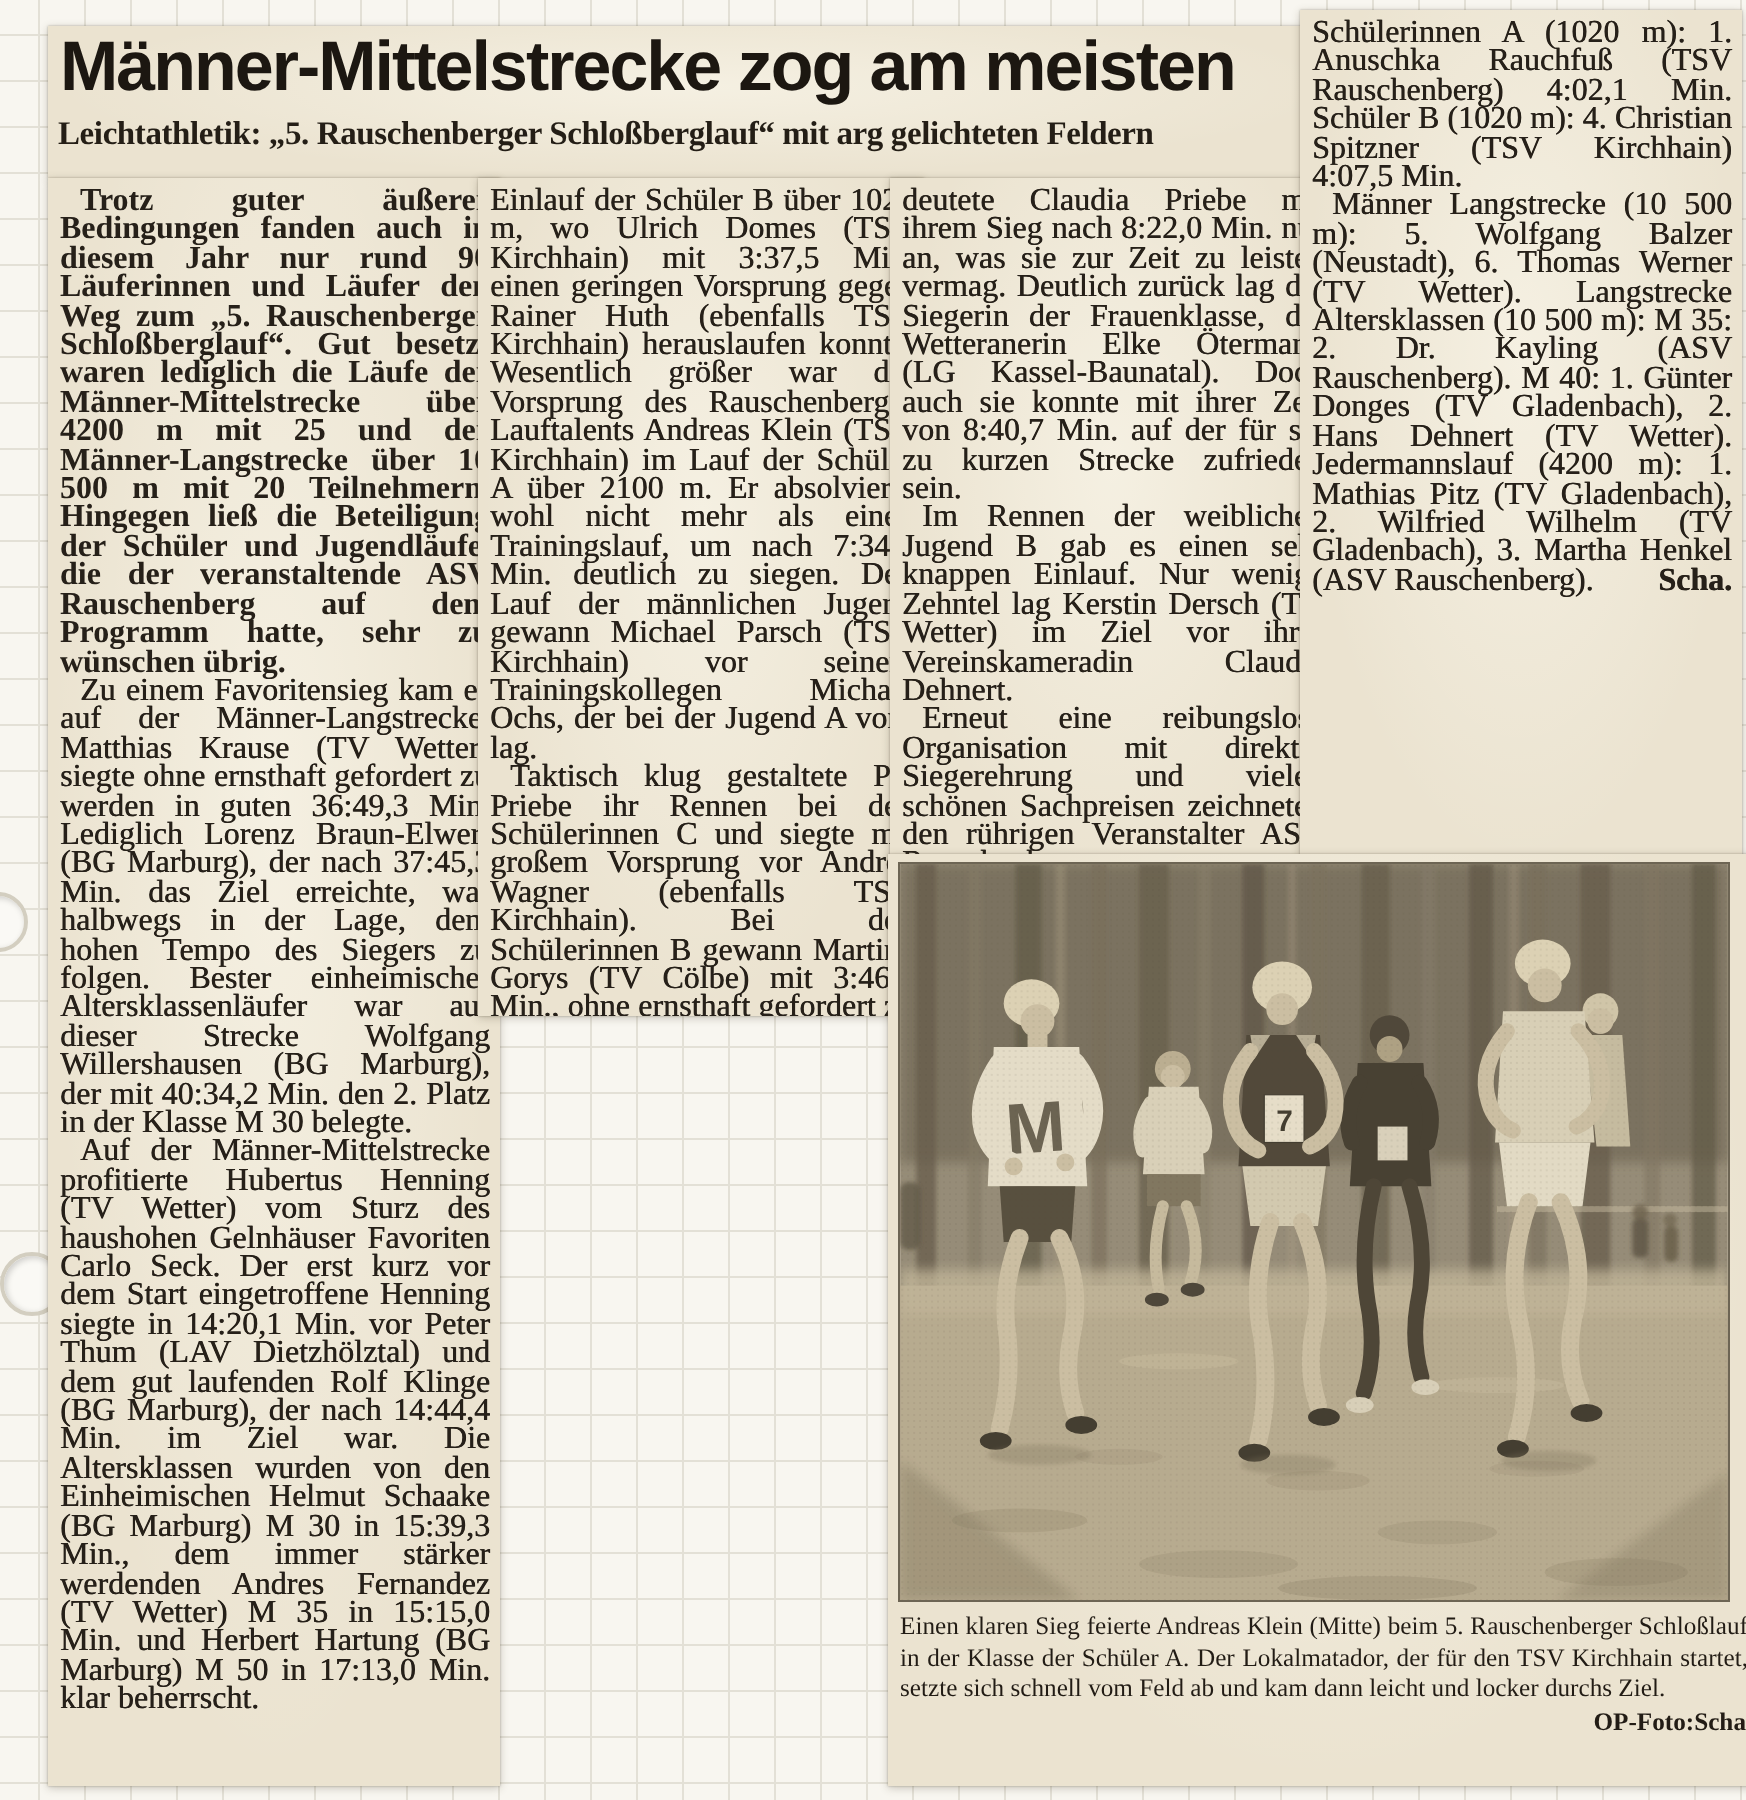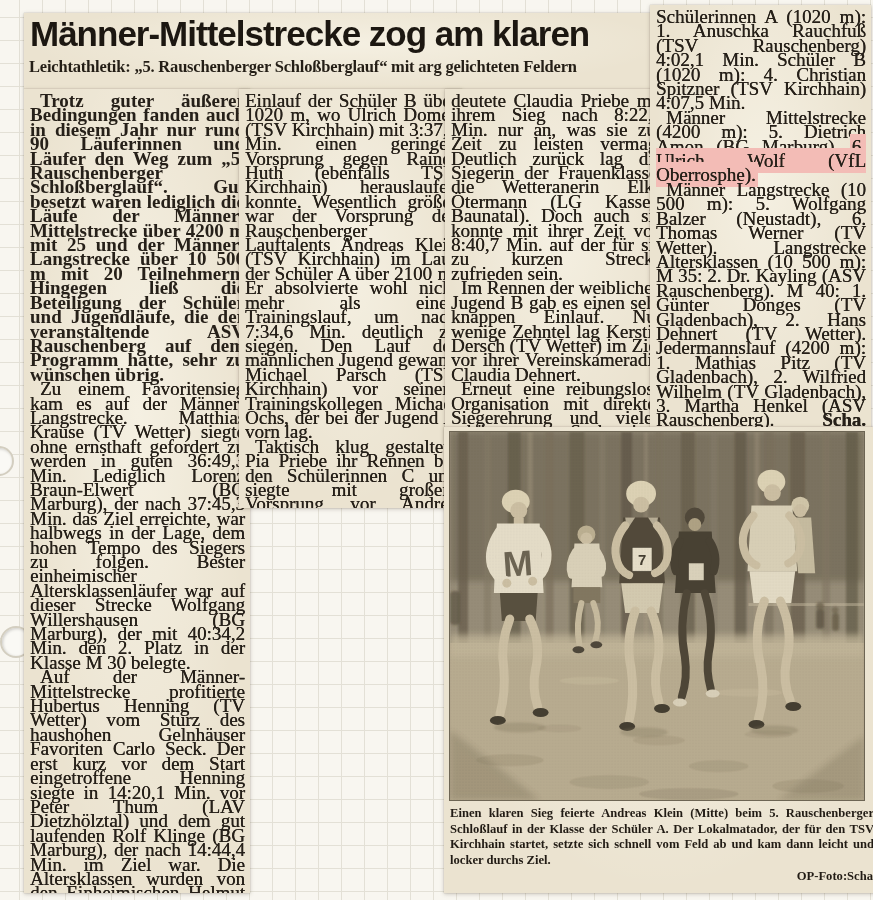--- a/index.html
+++ b/index.html
@@ -36,54 +36,54 @@
     letter-spacing:-1px;color:#1c1711;white-space:nowrap;
   }
   .headline-piece h2{
     margin:0 0 0 5px;
     font-family:Liberation Serif, serif;
     font-weight:bold;font-size:16.5px;letter-spacing:-0.2px;
     color:#241e16;white-space:nowrap;
   }
   .col{padding:5px 5px 4px 6px;}
   .col p{
-    margin:0;font-size:19px;line-height:14.4px;
+    margin:0;font-size:16px;line-height:14.4px;
     text-align:justify;text-indent:10px;
     text-shadow:0.25px 0 0 currentColor;
     hyphens:manual;
   }
   .col p.noindent{text-indent:0;}
   .col p.lead{font-weight:bold;text-shadow:none;}
   .col1{left:24px;top:89px;width:215px;height:795px;}
   .col2{left:239px;top:89px;width:212px;height:410px;}
   .col3{left:445px;top:89px;width:211px;height:344px;}
   .col4{left:650px;top:5px;width:210px;height:421px;}
   .hl{background:#f3bcb6;box-shadow:0 0 0 2px #f3bcb6;}
   .sig{float:right;font-weight:bold;text-indent:0;}
   .photo-piece{left:444px;top:427px;width:426px;height:458px;padding:4px 5px;}
   .photo-frame{display:block;width:416px;height:370px;border:1px solid #6d6554;box-sizing:border-box;}
   .caption{
     margin:5px 1px 0 1px;font-size:12.6px;line-height:15.5px;
-    font-weight:bold;text-align:justify;color:#221c15;
+    font-weight:normal;text-align:justify;color:#221c15;
   }
   .credit{
     margin:1px 2px 0 0;font-size:12.6px;font-weight:bold;
     text-align:right;color:#221c15;
   }
 </style>
 </head>
 <body>
 
 <div class="scan">
 
   <div class="hole hole-top"></div>
   <div class="hole hole-bottom"></div>
 
   <section class="clip headline-piece">
-    <h1>Männer-Mittelstrecke zog am klaren</h1>
+    <h1>Männer-Mittelstrecke zog am meisten</h1>
     <h2>Leichtathletik: „5. Rauschenberger Schloßberglauf“ mit arg gelichteten Feldern</h2>
   </section>
 
   <section class="clip col col1">
     <p class="lead">Trotz guter äußerer Bedingungen fanden auch in diesem Jahr nur rund 90 Läuferinnen und Läufer den Weg zum „5. Rauschenberger Schloßberglauf“. Gut besetzt waren lediglich die Läufe der Männer-Mittelstrecke über 4200 m mit 25 und der Männer-Langstrecke über 10 500 m mit 20 Teilnehmern. Hingegen ließ die Beteiligung der Schüler und Jugendläufe, die der veranstaltende ASV Rauschenberg auf dem Programm hatte, sehr zu wünschen übrig.</p>
     <p>Zu einem Favoritensieg kam es auf der Männer-Langstrecke. Matthias Krause (TV Wetter) siegte ohne ernsthaft gefordert zu werden in guten 36:49,3 Min. Lediglich Lorenz Braun-Elwert (BG Marburg), der nach 37:45,3 Min. das Ziel erreichte, war halbwegs in der Lage, dem hohen Tempo des Siegers zu folgen. Bester einheimischer Altersklassenläufer war auf dieser Strecke Wolfgang Willershausen (BG Marburg), der mit 40:34,2 Min. den 2. Platz in der Klasse M 30 belegte.</p>
     <p>Auf der Männer-Mittelstrecke profitierte Hubertus Henning (TV Wetter) vom Sturz des haushohen Gelnhäuser Favoriten Carlo Seck. Der erst kurz vor dem Start eingetroffene Henning siegte in 14:20,1 Min. vor Peter Thum (LAV Dietzhölztal) und dem gut laufenden Rolf Klinge (BG Marburg), der nach 14:44,4 Min. im Ziel war. Die Altersklassen wurden von den Einheimischen Helmut Schaake (BG Marburg) M 30 in 15:39,3 Min., dem immer stärker werdenden Andres Fernandez (TV Wetter) M 35 in 15:15,0 Min. und Herbert Hartung (BG Marburg) M 50 in 17:13,0 Min. klar beherrscht.</p>
   </section>
 
   <section class="clip col col2">
@@ -94,21 +94,20 @@
 
   <section class="clip col col3">
     <p class="noindent">deutete Claudia Priebe mit ihrem Sieg nach 8:22,0 Min. nur an, was sie zur Zeit zu leisten vermag. Deutlich zurück lag die Siegerin der Frauenklasse, die Wetteranerin Elke Ötermann (LG Kassel-Baunatal). Doch auch sie konnte mit ihrer Zeit von 8:40,7 Min. auf der für sie zu kurzen Strecke zufrieden sein.</p>
     <p>Im Rennen der weiblichen Jugend B gab es einen sehr knappen Einlauf. Nur wenige Zehntel lag Kerstin Dersch (TV Wetter) im Ziel vor ihrer Vereinskameradin Claudia Dehnert.</p>
     <p>Erneut eine reibungslose Organisation mit direkter Siegerehrung und vielen schönen Sachpreisen zeichneten den rührigen Veranstalter ASV Rauschenberg aus.</p>
     <p>Weitere Ergebnisse: Schülerinnen B (1020 m): 2. Elke Wagner (TSV Kirchhain) 3:45,0 Min.</p>
   </section>
 
   <section class="clip col col4">
     <p class="noindent">Schülerinnen A (1020 m): 1. Anuschka Rauchfuß (TSV Rauschenberg) 4:02,1 Min. Schüler B (1020 m): 4. Christian Spitzner (TSV Kirchhain) 4:07,5 Min.</p>
-    <p><span>Männer Mittelstrecke (4200 m): 5. Dietrich Amon (BG Marburg), </span><span class="hl">6. Ulrich Wolf (VfL Oberrosphe).</span></p>
     <p><span>Männer Langstrecke (10 500 m): 5. Wolfgang Balzer (Neustadt), 6. Thomas Werner (TV Wetter). Langstrecke Altersklassen (10 500 m): M 35: 2. Dr. Kayling (ASV Rauschenberg). M 40: 1. Günter Donges (TV Gladenbach), 2. Hans Dehnert (TV Wetter). Jedermannslauf (4200 m): 1. Mathias Pitz (TV Gladenbach), 2. Wilfried Wilhelm (TV Gladenbach), 3. Martha Henkel (ASV Rauschenberg).</span> <span class="sig">Scha.</span></p>
   </section>
 
   <section class="clip photo-piece">
     <svg class="photo-frame" viewBox="0 0 416 370" xmlns="http://www.w3.org/2000/svg">
       <defs>
         <filter id="b1" x="-20%" y="-20%" width="140%" height="140%">
             <feGaussianBlur stdDeviation="1.2"></feGaussianBlur>
           </filter>
         <filter id="b2" x="-30%" y="-30%" width="160%" height="160%">

